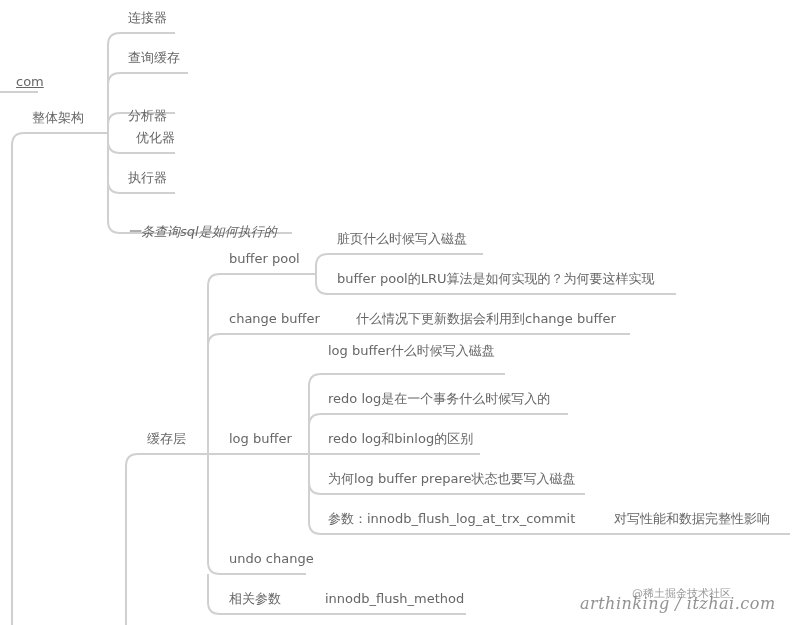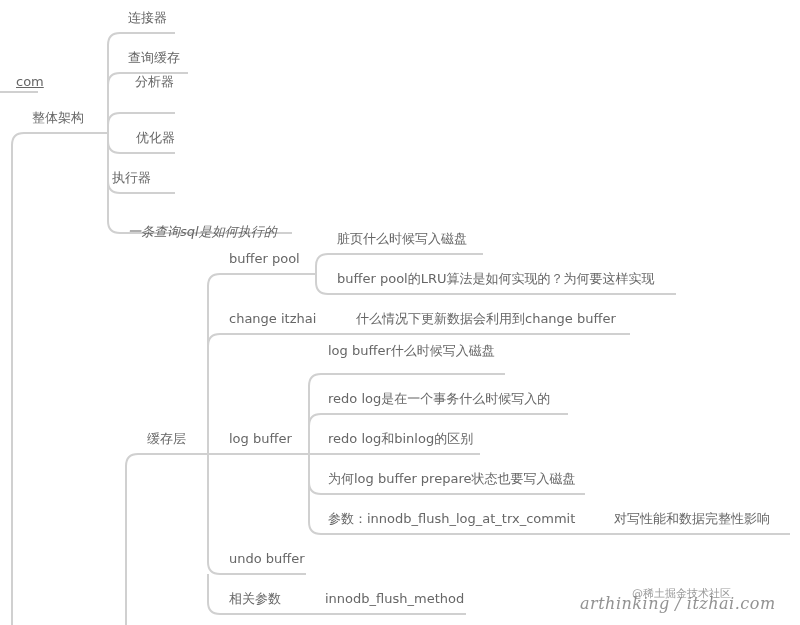--- a/index.html
+++ b/index.html
@@ -47,41 +47,41 @@
     <path d="M309 482 Q309 494 321 494 H585"></path>
     <path d="M309 454 V522 Q309 534 321 534 H790"></path>
   </g>
 </svg>
 
 <span class="node link" style="left:0px;top:74px;margin-left:16px;">com</span>
 
 <span class="node" style="left:32px;top:110px;text-align:right;">整体架构</span>
 <span class="node" style="left:128px;top:10px;">连接器</span>
 <span class="node" style="left:128px;top:50px;">查询缓存</span>
-<span class="node" style="left:128px;top:74px;margin-left:7px;">分析器</span>
+<span class="node" style="left:128px;top:108px;">分析器</span>
 <span class="node" style="left:128px;top:130px;margin-left:8px;">优化器</span>
-<span class="node" style="left:112px;top:170px;">执行器</span>
+<span class="node" style="left:128px;top:170px;">执行器</span>
 <span class="node" style="left:128px;top:224px;font-style:italic;">一条查询sql是如何执行的</span>
 
 <span class="node" style="left:147px;top:431px;">缓存层</span>
 
 <span class="node" style="left:229px;top:251px;">buffer pool</span>
 <span class="node" style="left:337px;top:231px;">脏页什么时候写入磁盘</span>
 <span class="node" style="left:337px;top:271px;">buffer pool的LRU算法是如何实现的？为何要这样实现</span>
 
-<span class="node" style="left:229px;top:311px;">change itzhai</span>
+<span class="node" style="left:229px;top:311px;">change buffer</span>
 <span class="node" style="left:356px;top:311px;">什么情况下更新数据会利用到change buffer</span>
 
 <span class="node" style="left:229px;top:431px;">log buffer</span>
 <span class="node" style="left:328px;top:343px;">log buffer什么时候写入磁盘</span>
 <span class="node" style="left:328px;top:391px;">redo log是在一个事务什么时候写入的</span>
 <span class="node" style="left:328px;top:431px;">redo log和binlog的区别</span>
 <span class="node" style="left:328px;top:471px;">为何log buffer prepare状态也要写入磁盘</span>
 <span class="node" style="left:328px;top:511px;">参数：innodb_flush_log_at_trx_commit</span>
 <span class="node" style="left:614px;top:511px;text-align:right;">对写性能和数据完整性影响</span>
 
-<span class="node" style="left:229px;top:551px;">undo buffer</span>
+<span class="node" style="left:229px;top:551px;">undo change</span>
 
 <span class="node" style="left:229px;top:591px;">相关参数</span>
 <span class="node" style="left:325px;top:591px;">innodb_flush_method</span>
 
 <span class="wm2">arthinking / itzhai.com</span>
 <span class="wm1">@稀土掘金技术社区</span>
 
 </body></html>

